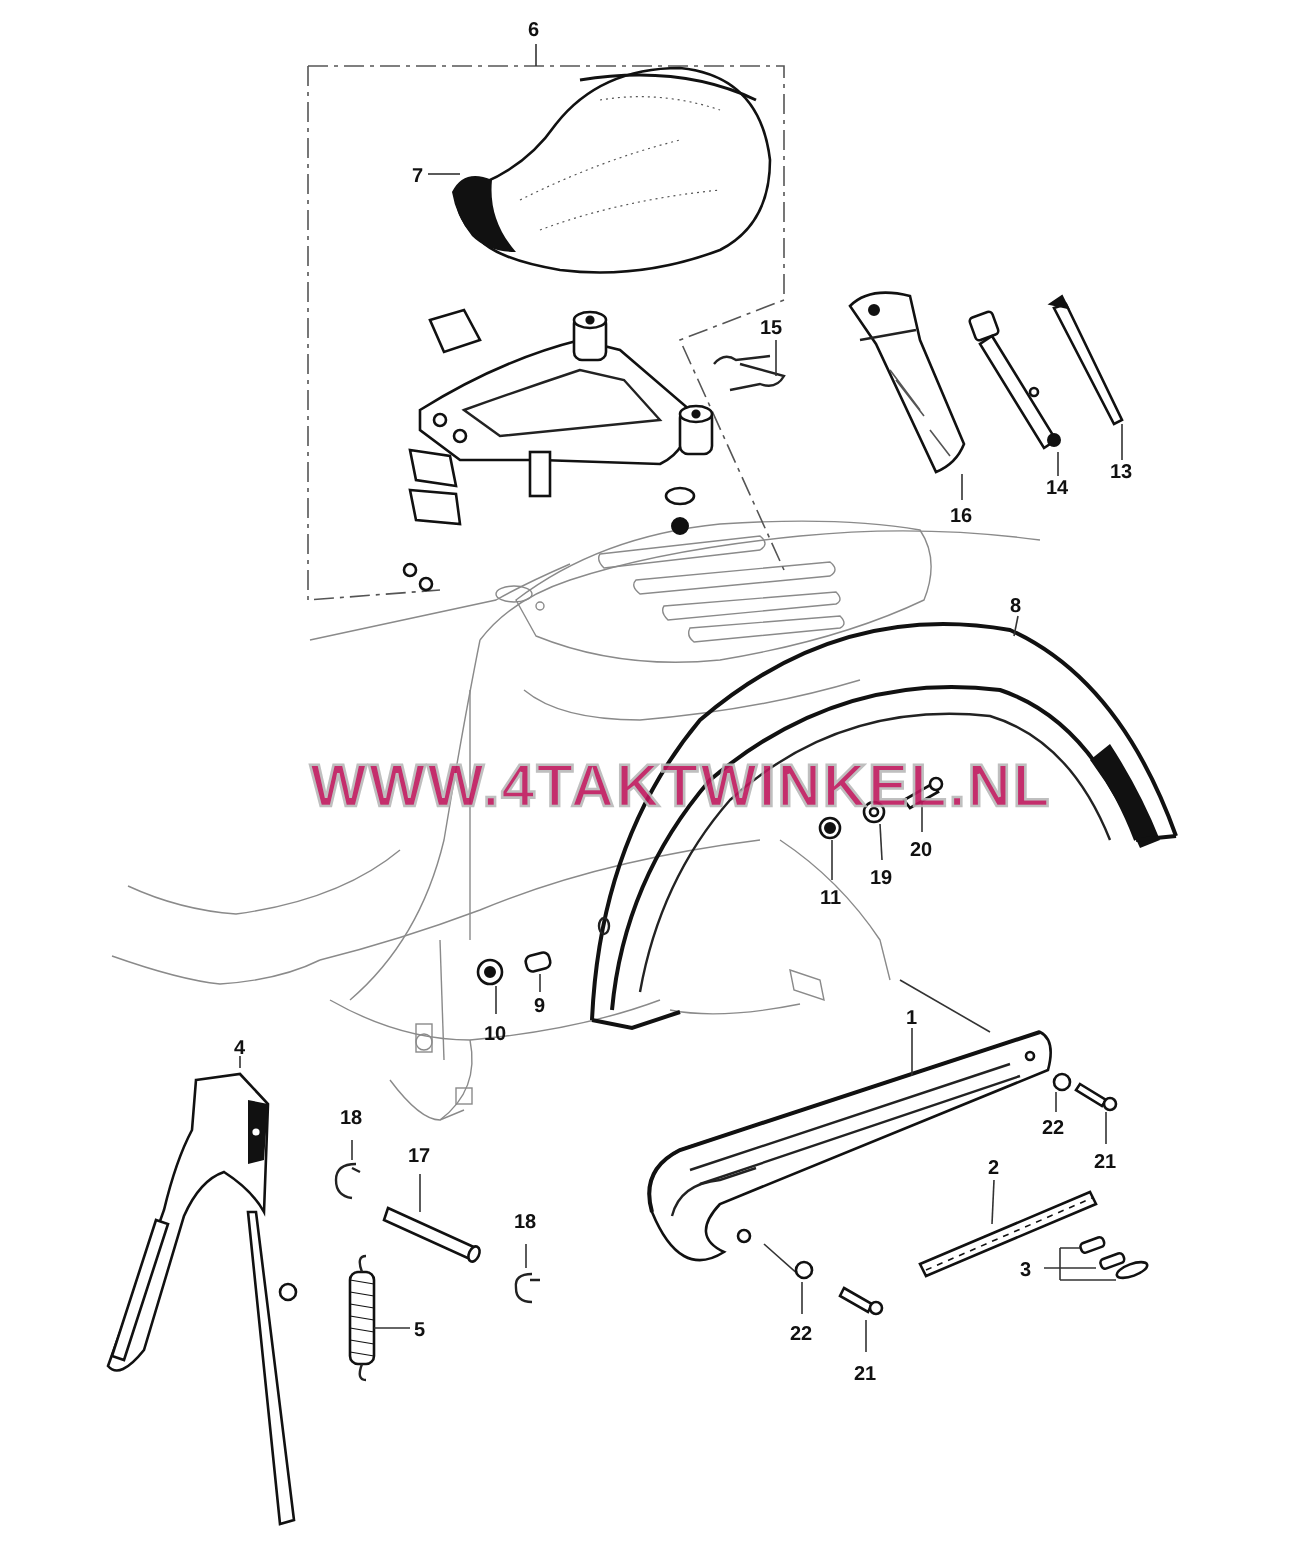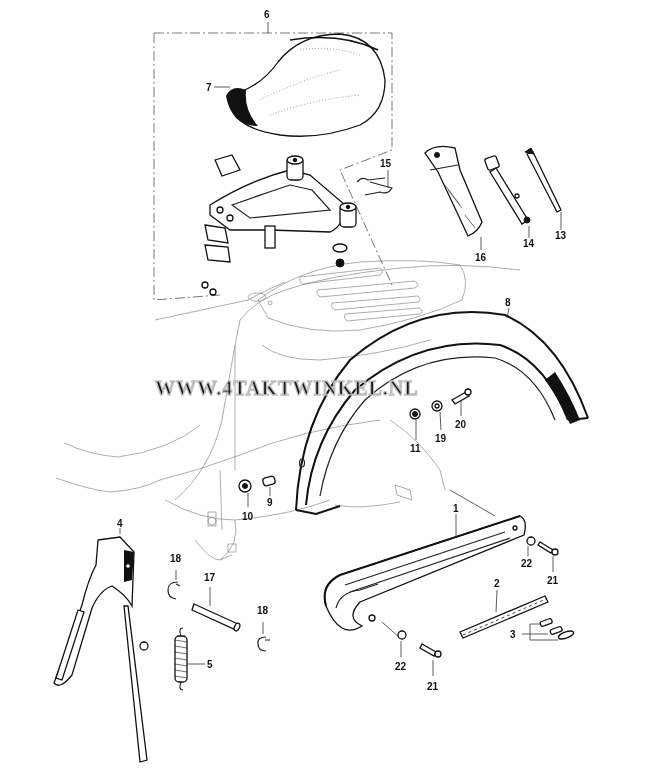--- a/index.html
+++ b/index.html
@@ -7,22 +7,22 @@
          font-family: "Liberation Sans", sans-serif; }
   #diagram { position: absolute; left: 0; top: 0; width: 650px; height: 784px; }
   .frame { stroke: #8a8a8a; stroke-width: 0.7; fill: none; }
   .bold { stroke: #111; stroke-width: 2; fill: none; }
   .med { stroke: #222; stroke-width: 1.2; fill: none; }
   .part { stroke: #111; stroke-width: 1.3; fill: #fff; }
   .dark { fill: #111; stroke: #111; }
   .dash { stroke: #555; stroke-width: 0.8; fill: none; stroke-dasharray: 10 3 2 3; }
   .leader { stroke: #333; stroke-width: 0.8; fill: none; }
   .lbl { font-family: "Liberation Sans", sans-serif; font-size: 10px; fill: #111; font-weight: bold; }
-  .wm { position: absolute; left: 155px; top: 377px; font-family: Liberation Serif, serif;
-        font-size: 20px; font-weight: bold; letter-spacing: 1px; color: #000000;
+  .wm { position: absolute; left: 155px; top: 377px; font-family: Liberation Sans, sans-serif;
+        font-size: 30px; font-weight: bold; letter-spacing: 1px; color: #be185d;
         -webkit-text-stroke: 1.3px #b9b9b9; opacity: 0.9; white-space: nowrap; }
 </style>
 </head>
 <body>
 
 <svg id="diagram" viewBox="0 0 650 784" xmlns="http://www.w3.org/2000/svg">
 
   <g>
     <path class="frame" d="M155 320 L248 300 Q262 292 285 282"></path>
     <path class="frame" d="M240 320 Q232 360 222 420 Q210 470 175 500"></path>

